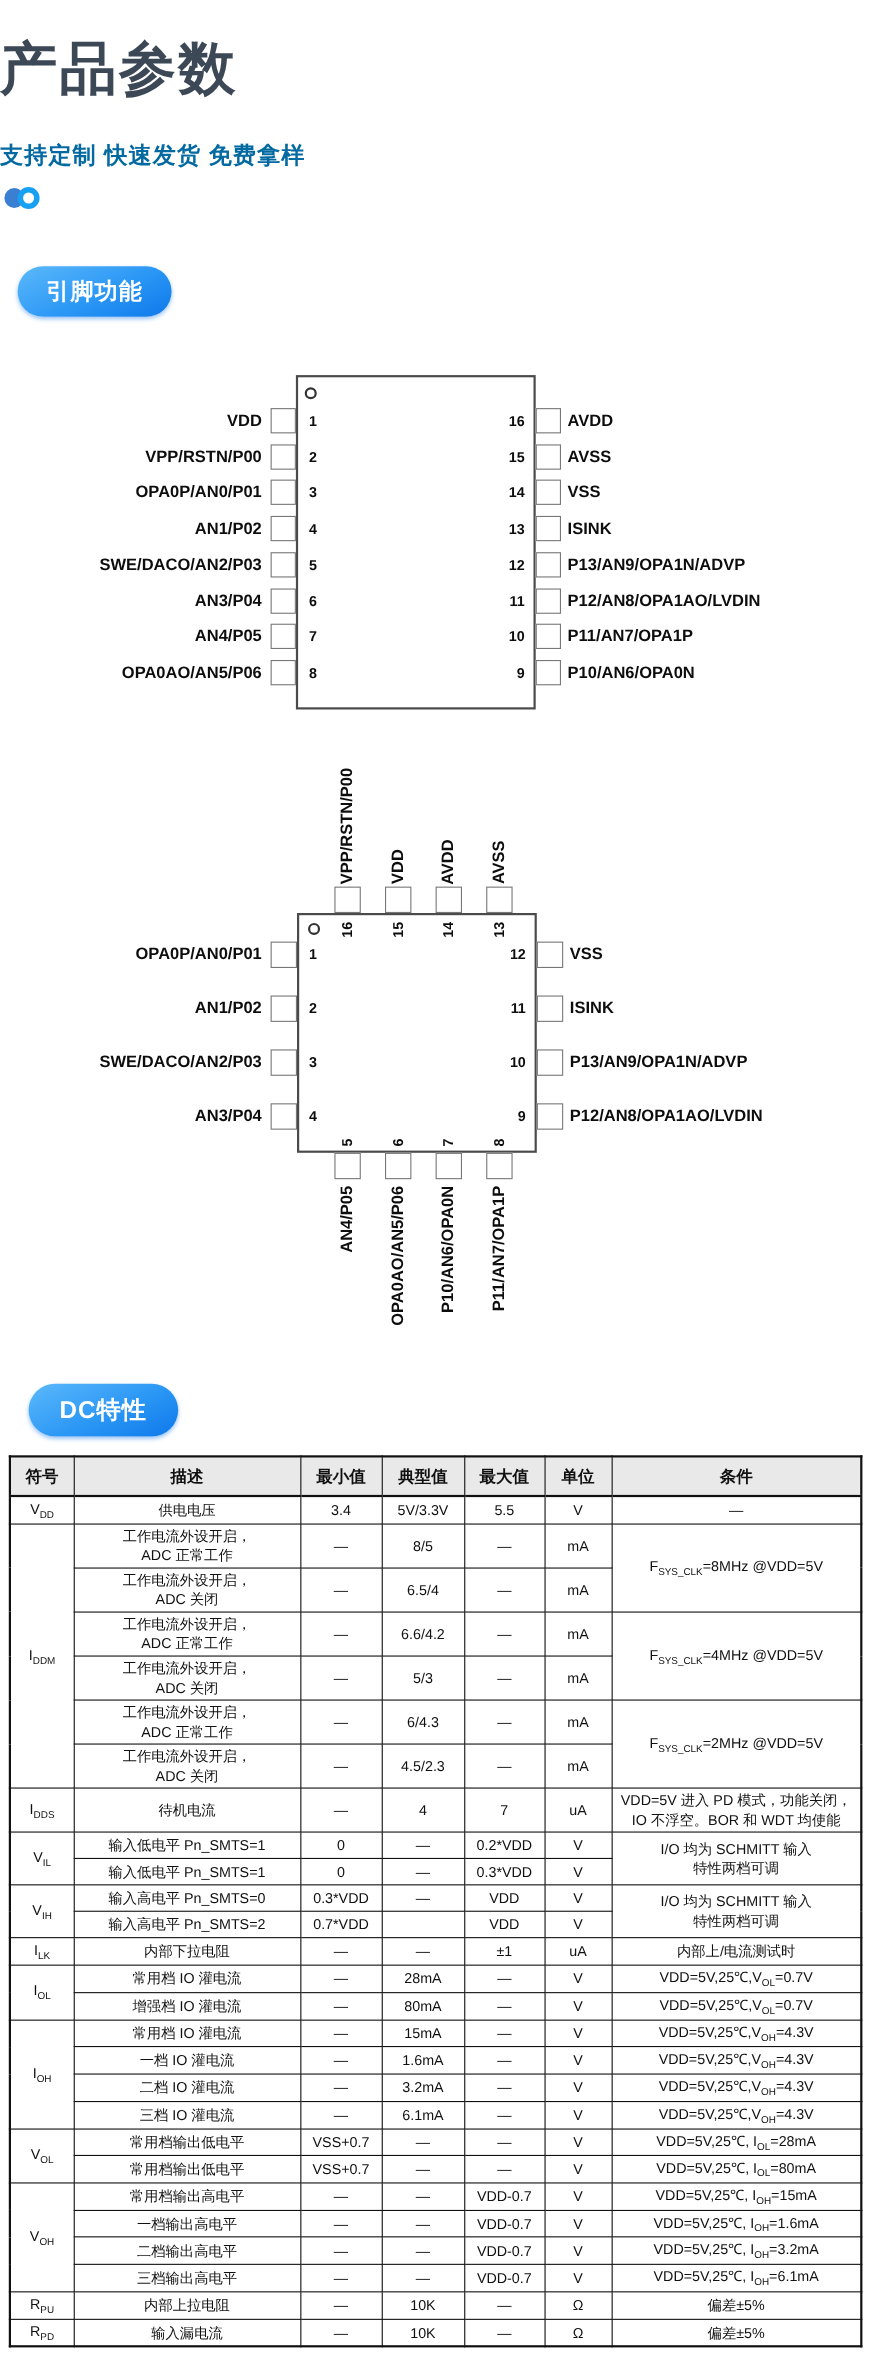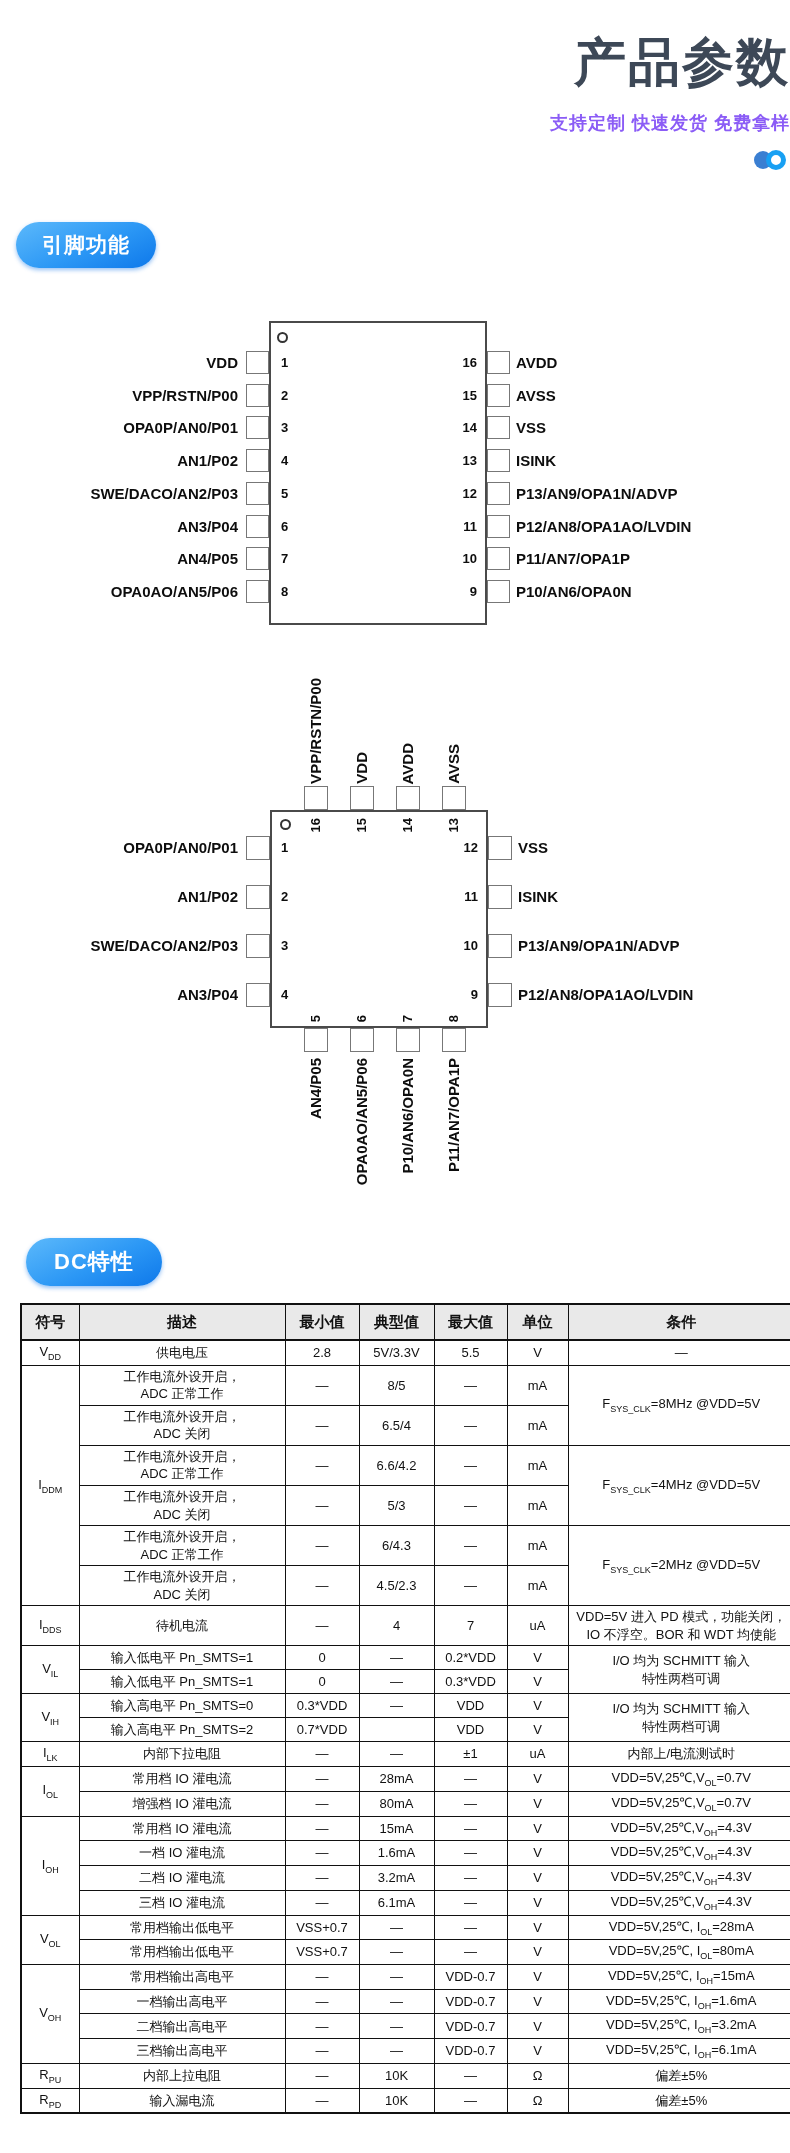--- a/index.html
+++ b/index.html
@@ -1,36 +1,36 @@
 <!DOCTYPE html>
 <html><head>
 <meta charset="utf-8">
 <style>
   html,body{margin:0;padding:0;background:#fff}
   .page{width:790px;height:2153px;background:#fff;position:relative;overflow:hidden;
         font-family:"Liberation Sans",sans-serif;color:#111}
-  .hdr{text-align:right;padding-top:28px}
+  .hdr{text-align:left;padding-top:28px}
   .title{font-size:52px;font-weight:bold;color:#3d4857;letter-spacing:2px}
-  .subtitle{margin-top:13px;font-size:18px;color:#8b5cf6;font-weight:bold;letter-spacing:1px}
+  .subtitle{margin-top:29px;font-size:21px;color:#0369a1;font-weight:bold;letter-spacing:1px}
   .logo{margin-top:13px;height:24px}
   .badge{display:inline-block;color:#fff;font-weight:bold;border-radius:26px;
          background:linear-gradient(155deg,#5cb9fb 0%,#2b97f5 55%,#0e78ea 100%);
          box-shadow:0 2px 4px rgba(21,118,232,.45)}
   .badge1{margin:50px 0 0 16px;font-size:21px;padding:9px 26px;letter-spacing:1px}
   .badge2{margin:30px 0 0 26px;font-size:22px;padding:9px 28px;letter-spacing:1px}
   .diagram{position:relative;width:790px}
   #dip{height:345px;margin-top:40px}
   #qfp{height:540px;margin-top:15px}
   .chip-body{position:absolute;border:2px solid #4a4a4a;background:#fff;box-sizing:border-box}
   .pad{position:absolute;width:23px;height:23px;border:1.5px solid #777;background:#fff;box-sizing:border-box}
   .plabel{position:absolute;font-size:15px;font-weight:bold;color:#0d0d0d;line-height:20px;white-space:nowrap}
   .pnum{position:absolute;font-size:13px;font-weight:bold;color:#0d0d0d;line-height:20px}
   .vtext{writing-mode:vertical-rl;transform:rotate(180deg)}
   .ind{position:absolute;width:11px;height:11px;border:2px solid #333;border-radius:50%;background:#fff;box-sizing:border-box}
-  .dc-wrap{margin:17px 8px 0 20px}
+  .dc-wrap{margin:17px 8px 0 8px}
   table.dc{border-collapse:collapse;width:774px;border:2px solid #111;table-layout:fixed}
   .dc th{background:#e9e9e9;font-size:15px;font-weight:bold;border:1px solid #111;
          border-bottom:2px solid #111;height:30px;padding:2px;color:#111}
   .dc td{border:1px solid #111;font-size:13px;text-align:center;vertical-align:middle;
          padding:2px 3px;line-height:1.35;color:#111;overflow:hidden}
   .dc tr{height:24px}
   .dc sub{font-size:9px}
   .foot{margin:9px 0 0 30px;font-size:15px;font-weight:bold;color:#111}
 </style>
 </head>
@@ -178,21 +178,21 @@
             <th>典型值</th>
             <th>最大值</th>
             <th>单位</th>
             <th>条件</th>
           </tr>
         </thead>
         <tbody>
           <tr>
             <td>V<sub>DD</sub></td>
             <td>供电电压</td>
-            <td>2.8</td>
+            <td>3.4</td>
             <td>5V/3.3V</td>
             <td>5.5</td>
             <td>V</td>
             <td>—</td>
           </tr>
           <tr>
             <td rowspan="6">I<sub>DDM</sub></td>
             <td>工作电流外设开启，<br>ADC 正常工作</td>
             <td>—</td>
             <td>8/5</td>

